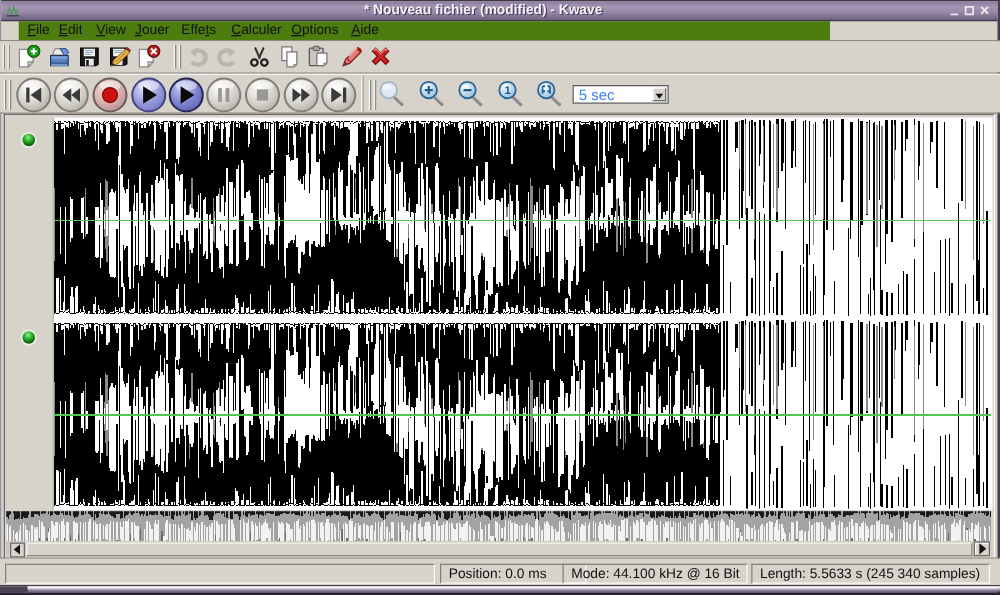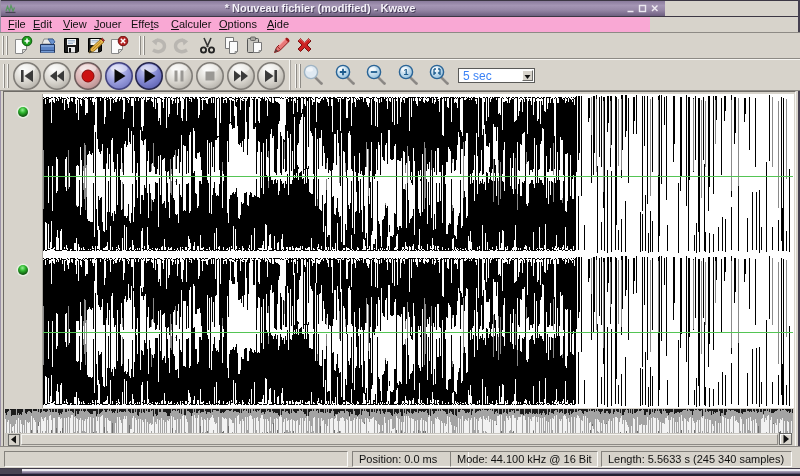--- a/index.html
+++ b/index.html
@@ -5,37 +5,37 @@
  font-family:"Liberation Sans",sans-serif;background:#d7d3cb}
 .abs{position:absolute}
 .sunken{border-top:1px solid #84817c;border-left:1px solid #84817c;
  border-bottom:1px solid #fbfaf8;border-right:1px solid #fbfaf8}
 </style></head><body>
 
 <div class="abs" style="left:0;top:0;width:800px;height:1px;background:#3c3744"></div>
 <div class="abs" style="left:0;top:0;width:1px;height:476px;background:#9c92a8"></div>
 <div class="abs" style="left:798px;top:0;width:2px;height:476px;background:#454050"></div>
 
-<div class="abs" style="left:1px;top:1px;width:664px;height:15px;
+<div class="abs" style="left:1px;top:1px;width:797px;height:15px;
  background:linear-gradient(180deg,#8a7b9c 0%,#a495b4 30%,#9687a6 60%,#6e6080 100%)">
  <svg width="11" height="10" style="position:absolute;left:4px;top:3px" viewBox="0 0 11 10">
    <path d="M1 7 L2.5 2.5 L4.5 7 L6 1.5 L8 7 L9.5 3.5" stroke="#4f9a57" stroke-width="1.2" opacity="0.9" fill="none"></path>
    <path d="M0.5 8.5h10" stroke="#4a4456" stroke-width="1.2"></path>
     </svg>
  <div style="position:absolute;left:0;right:26px;top:1px;text-align:center;font-size:11px;font-weight:bold;
   color:#f4f1f8;text-shadow:1px 1px 0 #4a405c">* Nouveau fichier (modified) - Kwave</div>
  <svg width="36" height="12" style="position:absolute;right:3px;top:3px" viewBox="0 0 36 12">
   <path d="M1.5 7.5h6" stroke="#ece8f0" stroke-width="1.5"></path>
   <rect x="13.5" y="1.5" width="6" height="6" fill="none" stroke="#ece8f0" stroke-width="1.4"></rect>
   <path d="M26 1.5l5.5 5.5M31.5 1.5L26 7" stroke="#ece8f0" stroke-width="1.5"></path>
  </svg>
 </div>
 <div class="abs" style="left:1px;top:16px;width:797px;height:1px;background:#3c3744"></div>
 
-<div class="abs" style="left:1px;top:17px;width:649px;height:15px;background:#f9a8d4;
+<div class="abs" style="left:15px;top:17px;width:649px;height:15px;background:#4d7c0f;
  font-size:11px;color:#111">
  <span class="abs" style="left:7px;top:1px"><u>F</u>ile</span>
  <span class="abs" style="left:32px;top:1px"><u>E</u>dit</span>
  <span class="abs" style="left:62px;top:1px"><u>V</u>iew</span>
  <span class="abs" style="left:93px;top:1px"><u>J</u>ouer</span>
  <span class="abs" style="left:130px;top:1px">Effe<u>t</u>s</span>
  <span class="abs" style="left:170px;top:1px"><u>C</u>alculer</span>
  <span class="abs" style="left:218px;top:1px"><u>O</u>ptions</span>
  <span class="abs" style="left:266px;top:1px"><u>A</u>ide</span>
 </div>

